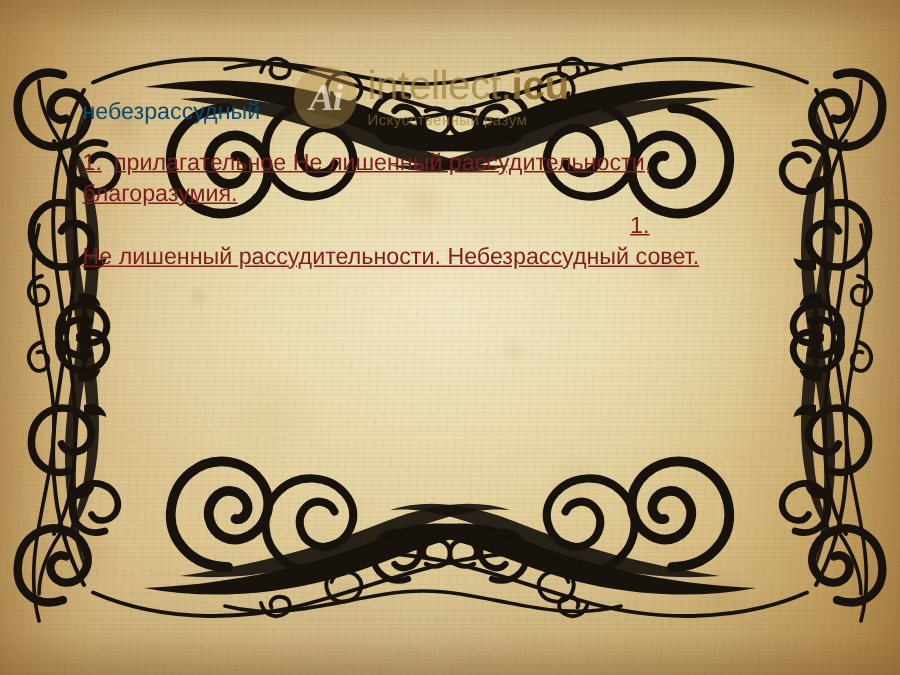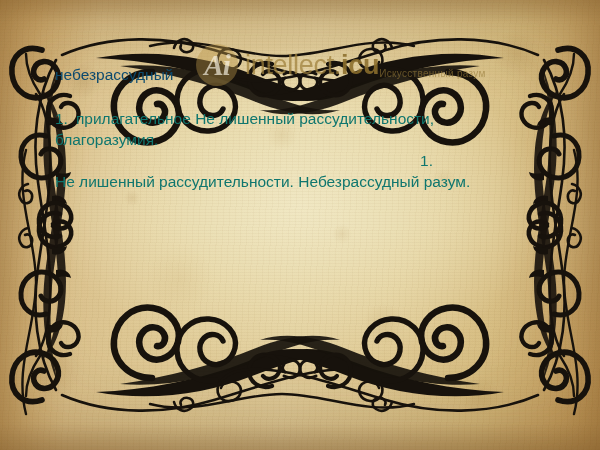--- a/index.html
+++ b/index.html
@@ -113,29 +113,29 @@
     width: 42px;
     height: 42px;
     border-radius: 50%;
     background: rgba(186,150,74,0.42);
     display: flex;
     align-items: center;
     justify-content: center;
     flex: none;
   }
   .wm-badge-txt {
-    font-size: 29px;
+    font-size: 25px;
     font-style: italic;
     font-weight: 700;
     color: rgba(250,246,232,0.66);
     letter-spacing: -1px;
     line-height: 1;
     font-family: "Liberation Serif", "DejaVu Serif", serif;
   }
-  .wm-words { display: flex; flex-direction: row; line-height: 1; align-items: flex-end; }
+  .wm-words { display: flex; flex-direction: column; line-height: 1; }
   .wm-main {
     font-size: 27px;
     color: rgba(158,128,58,0.72);
     letter-spacing: -0.3px;
     white-space: nowrap;
   }
   .wm-main b { color: rgba(140,110,44,0.88); font-weight: 700; }
   .wm-sub {
     margin-top: 5px;
     font-size: 10px;
@@ -152,24 +152,25 @@
     width: 470px;
     color: #171717;
   }
   .headword {
     font-size: 15.5px;
     line-height: 1.2;
     color: #0c4a6e;
     white-space: nowrap;
   }
   .sense {
-    margin-top: 23px;
+    margin-top: 13px;
     font-size: 15.5px;
     line-height: 21px;
-    color: #0f766e;
+    color: #7f1d1d;
+    text-decoration: underline;
   }
   .sense-num { }
   .pos { margin-left: 8px; }
   .forms-line {
     display: block;
     text-align: right;
     padding-right: 92px;
   }
   .body-text { display: block; }
 </style>
@@ -292,17 +293,17 @@
   </div>
 
   <div class="article">
     <div class="headword">небезрассудный</div>
 
     <div class="sense">
       <span class="sense-num">1.</span><span class="pos">прилагательное</span>
       <span>Не лишенный рассудительности, благоразумия.</span>
       <span class="forms-line">1.</span>
       <span>Не лишенный рассудительности.</span>
-      <span>Небезрассудный разум.</span>
+      <span>Небезрассудный совет.</span>
     </div>
   </div>
 
 </div>
 
 </body></html>

